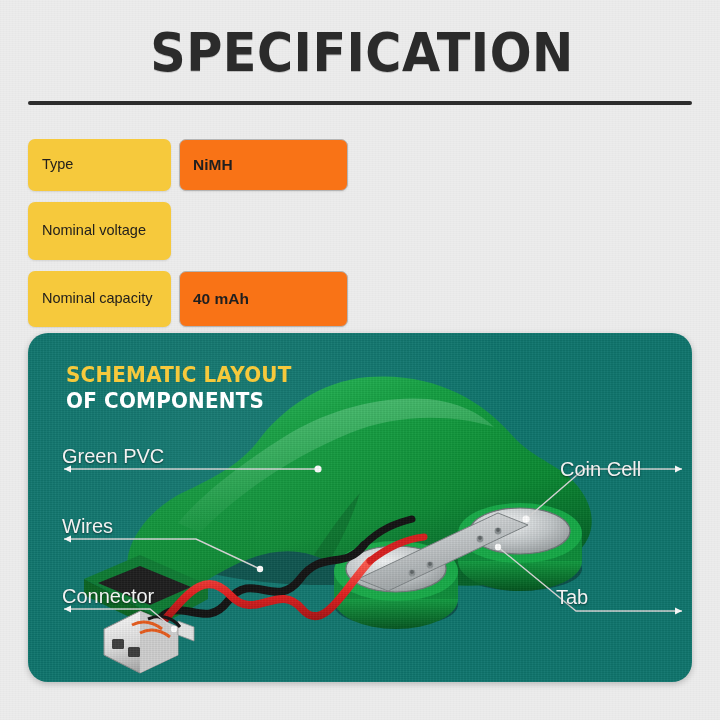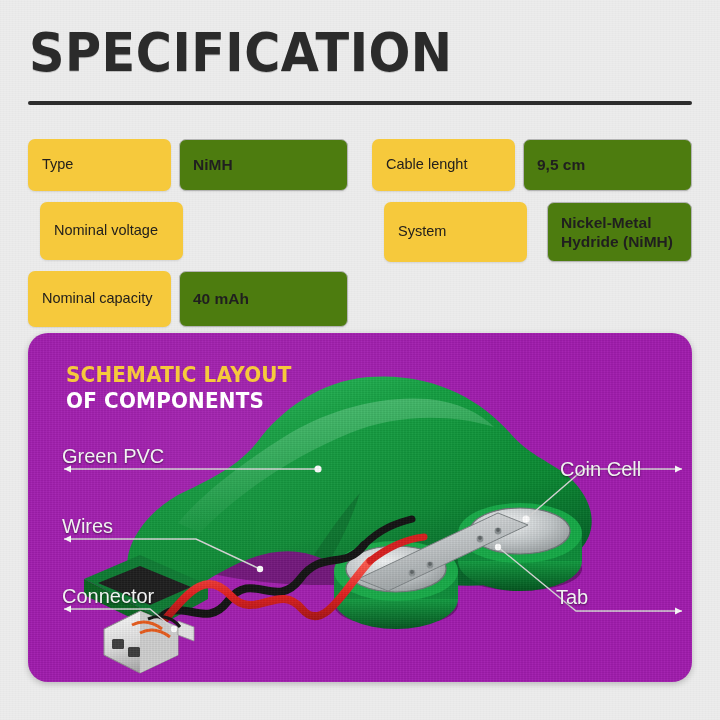--- a/index.html
+++ b/index.html
@@ -19,20 +19,21 @@
     opacity: .55;
     background-image:
       repeating-linear-gradient(0deg, rgba(0,0,0,.022) 0 1px, rgba(255,255,255,0) 1px 2px),
       repeating-linear-gradient(90deg, rgba(0,0,0,.018) 0 1px, rgba(255,255,255,0) 1px 3px);
   }
 
   
   .header {
     position: absolute;
     left: 4px; right: 0; top: 26px;
+    text-align: center;
   }
   .header h1 {
     margin: 0;
     font-size: 53px;
     line-height: 1;
     font-weight: 900;
     letter-spacing: .5px;
     color: #2b2b2b;
     font-family: "DejaVu Sans", sans-serif;
     transform: scaleX(.93);
@@ -65,44 +66,44 @@
     font-weight: 500;
     line-height: 1.22;
     padding: 10px 14px;
     display: flex;
     align-items: center;
     box-sizing: border-box;
     box-shadow: 0 1px 2px rgba(0,0,0,.10);
   }
   .spec-val {
     flex: 1;
-    background: #4d7c0f;
+    background: #f97316;
     border: 1.5px solid #b4b4b4;
     border-radius: 7px;
     color: #201f1f;
     font-size: 15.5px;
     font-weight: bold;
     line-height: 1.24;
     padding: 10px 13px;
     display: flex;
     align-items: center;
     box-sizing: border-box;
     box-shadow: 0 1px 2px rgba(0,0,0,.07);
   }
   .r1 .spec-key, .r1 .spec-val { min-height: 52px; }
-  .r2 .spec-key, .r2 .spec-val { min-height: 58px; margin-left: 12px; }
+  .r2 .spec-key, .r2 .spec-val { min-height: 58px; }
   .r3 .spec-key, .r3 .spec-val { min-height: 56px; }
 
   
   .panel {
     position: absolute;
     left: 28px; top: 333px;
     width: 664px; height: 349px;
     border-radius: 20px;
-    background: #a21caf;
+    background: #0f766e;
     overflow: hidden;
     box-shadow: 0 2px 6px rgba(0,0,0,.22);
   }
   .panel-noise {
     position: absolute; inset: 0;
     pointer-events: none;
     opacity: .85;
     background-image:
       repeating-linear-gradient(0deg, rgba(255,255,255,.030) 0 1px, rgba(0,0,0,.045) 1px 2px),
       repeating-linear-gradient(90deg, rgba(255,255,255,.022) 0 1px, rgba(0,0,0,.038) 1px 3px),
@@ -158,30 +159,20 @@
     </div>
     <div class="spec-row r2">
       <div class="spec-key">Nominal voltage</div>
     </div>
     <div class="spec-row r3">
       <div class="spec-key">Nominal capacity</div>
       <div class="spec-val">40 mAh</div>
     </div>
   </div>
 
-  <div class="spec-col">
-    <div class="spec-row r1">
-      <div class="spec-key">Cable lenght</div>
-      <div class="spec-val">9,5 cm</div>
-    </div>
-    <div class="spec-row r2">
-      <div class="spec-key">System</div>
-      <div class="spec-val">Nickel-Metal Hydride (NiMH)</div>
-    </div>
-  </div>
 
 </div>
 
 <div class="panel">
 
   <svg class="art" viewBox="0 0 664 349">
     <defs>
       <linearGradient id="pvcG" x1="0" y1="0" x2="0.55" y2="1">
         <stop offset="0" stop-color="#2fc564"></stop>
         <stop offset="0.32" stop-color="#12a040"></stop>

